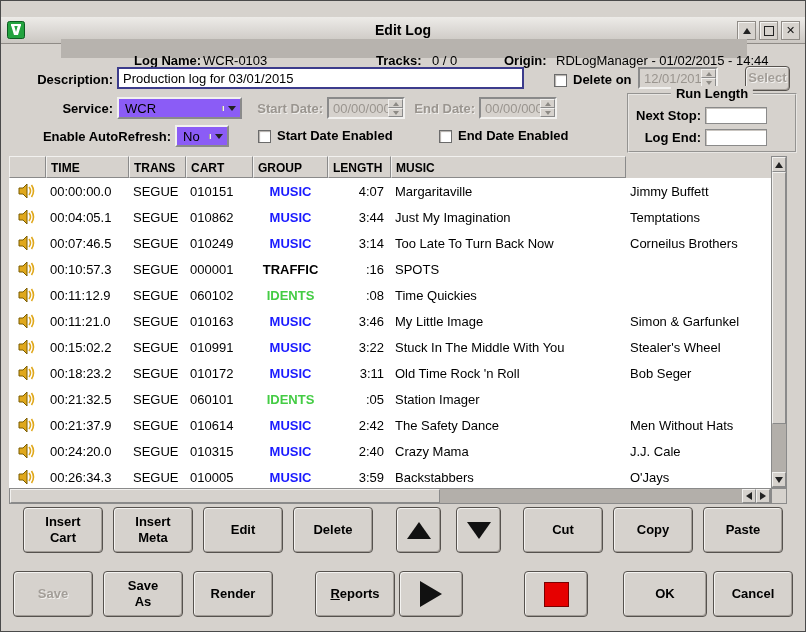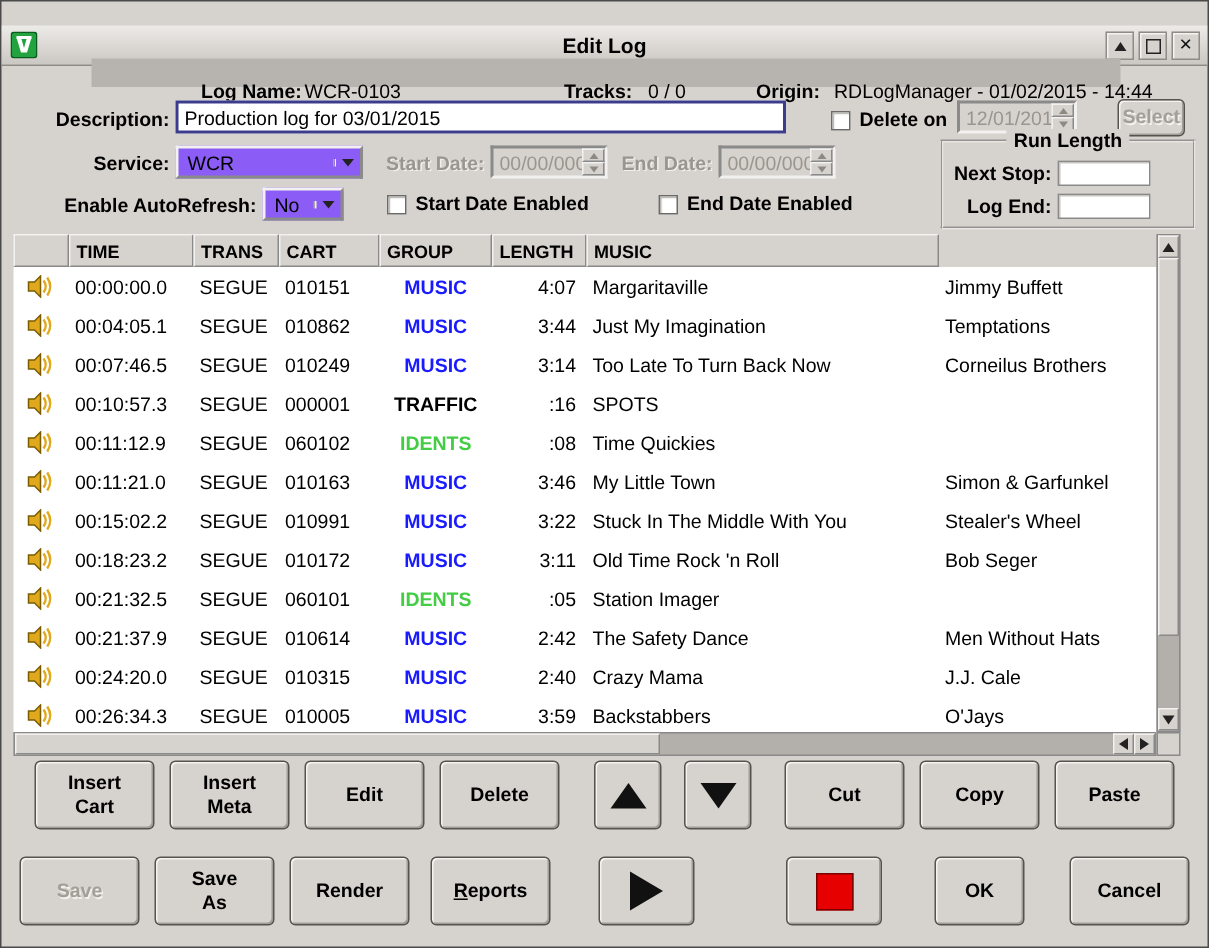--- a/index.html
+++ b/index.html
@@ -135,24 +135,24 @@
   #btn-edit { left:202px; width:80px; }
   #btn-delete { left:292px; width:80px; }
   #btn-up   { left:395px; width:45px; }
   #btn-down { left:455px; width:45px; }
   #btn-cut  { left:522px; width:80px; }
   #btn-copy { left:612px; width:80px; }
   #btn-paste{ left:702px; width:80px; }
   #btn-save { left:12px; width:80px; }
   #btn-saveas { left:102px; width:80px; }
   #btn-render { left:192px; width:80px; }
-  #btn-reports { left:286px; width:80px;text-align:center; }
+  #btn-reports { left:314px; width:80px;text-align:center; }
   #btn-play { left:398px; width:64px; }
   #btn-stop { left:523px; width:64px; }
-  #btn-ok { left:622px; width:60px; }
+  #btn-ok { left:622px; width:84px; }
   #btn-cancel { left:712px; width:80px; }
   .tri-up-b { width:0;height:0;border-left:12px solid transparent;border-right:12px solid transparent;border-bottom:17px solid #111; }
   .tri-dn-b { width:0;height:0;border-left:12px solid transparent;border-right:12px solid transparent;border-top:17px solid #111; }
   .tri-play { width:0;height:0;border-top:13px solid transparent;border-bottom:13px solid transparent;border-left:22px solid #111; }
   .sq-stop { width:23px; height:23px; background:#e60000; border:1px solid #7a0000; }
 </style>
 </head>
 <body>
 
 <div class="window">
@@ -354,21 +354,21 @@
           <polygon points="1,5 5,5 9,1 9,15 5,11 1,11" fill="#e0a81c" stroke="#7a5c00" stroke-width="1"></polygon>
           <path d="M11,4 Q14,8 11,12" fill="none" stroke="#e0a81c" stroke-width="1.6"></path>
           <path d="M13.5,2 Q17.5,8 13.5,14" fill="none" stroke="#e0a81c" stroke-width="1.6"></path>
         </svg>
       </div>
       <div class="c c-time">00:11:21.0</div>
       <div class="c c-trans">SEGUE</div>
       <div class="c c-cart">010163</div>
       <div class="c c-group" style="color: rgb(26, 26, 255);">MUSIC</div>
       <div class="c c-length">3:46</div>
-      <div class="c c-title">My Little Town</div>
+      <div class="c c-title">My Little Image</div>
       <div class="c c-artist">Simon &amp; Garfunkel</div>
     </div>
         <div class="trow">
       <div class="c c-icon">
         <svg width="19" height="16" viewBox="0 0 19 16">
           <polygon points="1,5 5,5 9,1 9,15 5,11 1,11" fill="#e0a81c" stroke="#7a5c00" stroke-width="1"></polygon>
           <path d="M11,4 Q14,8 11,12" fill="none" stroke="#e0a81c" stroke-width="1.6"></path>
           <path d="M13.5,2 Q17.5,8 13.5,14" fill="none" stroke="#e0a81c" stroke-width="1.6"></path>
         </svg>
       </div>

